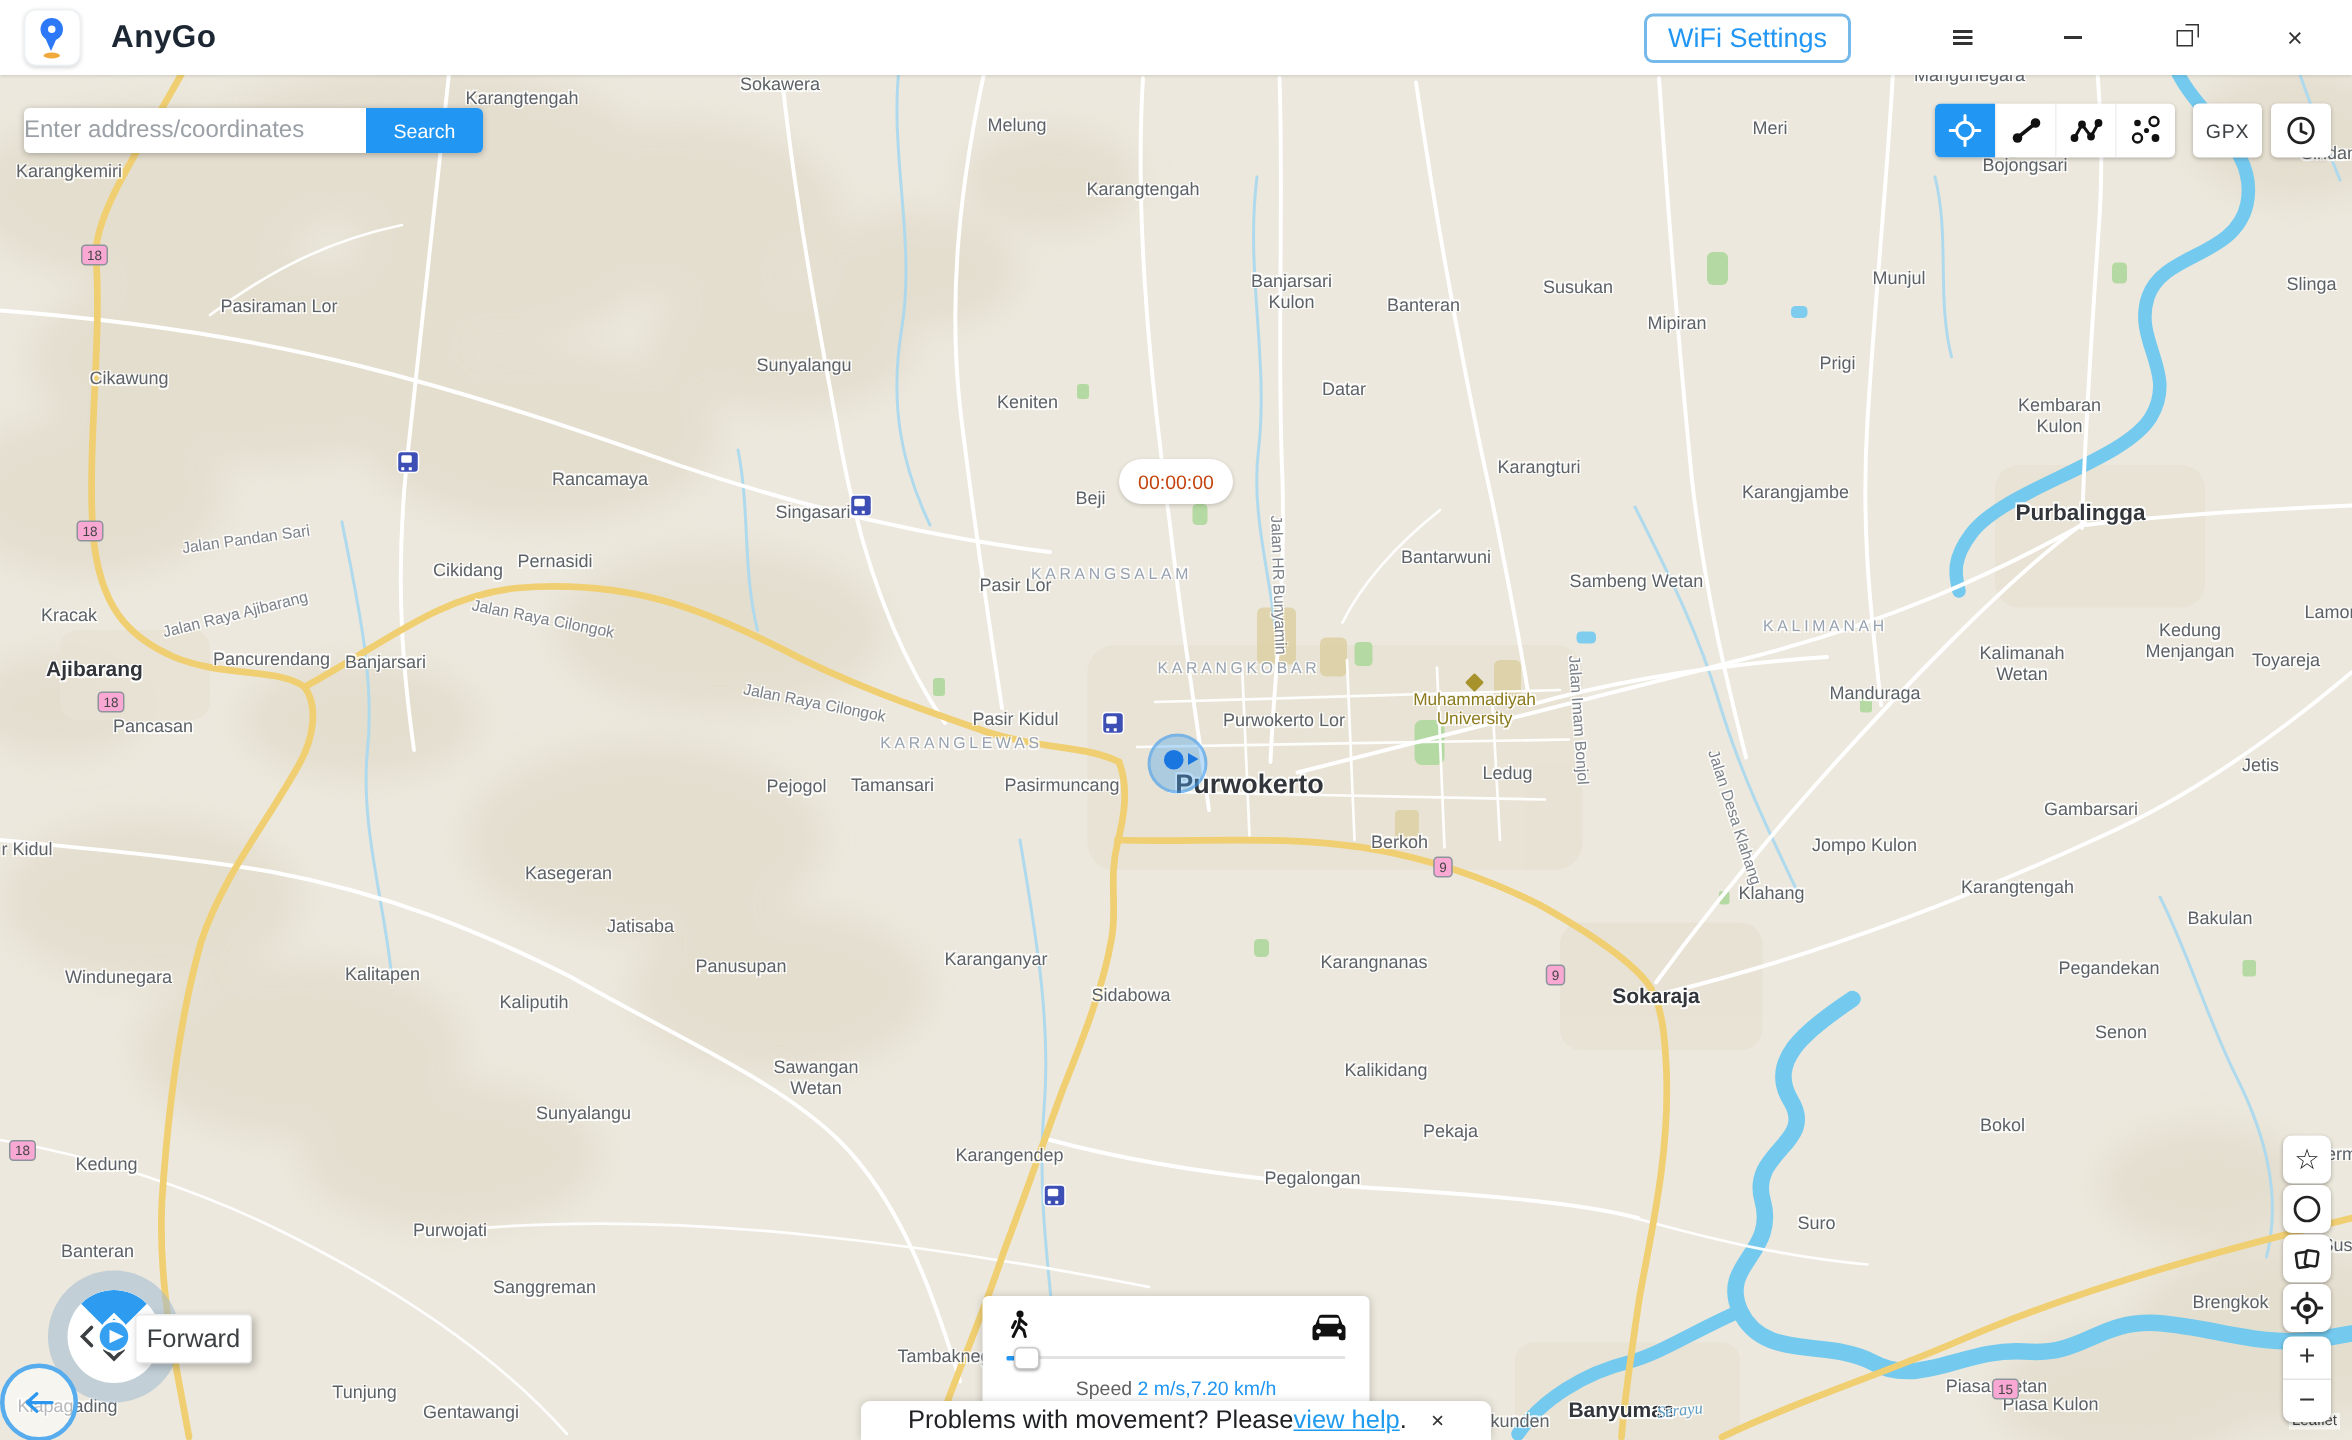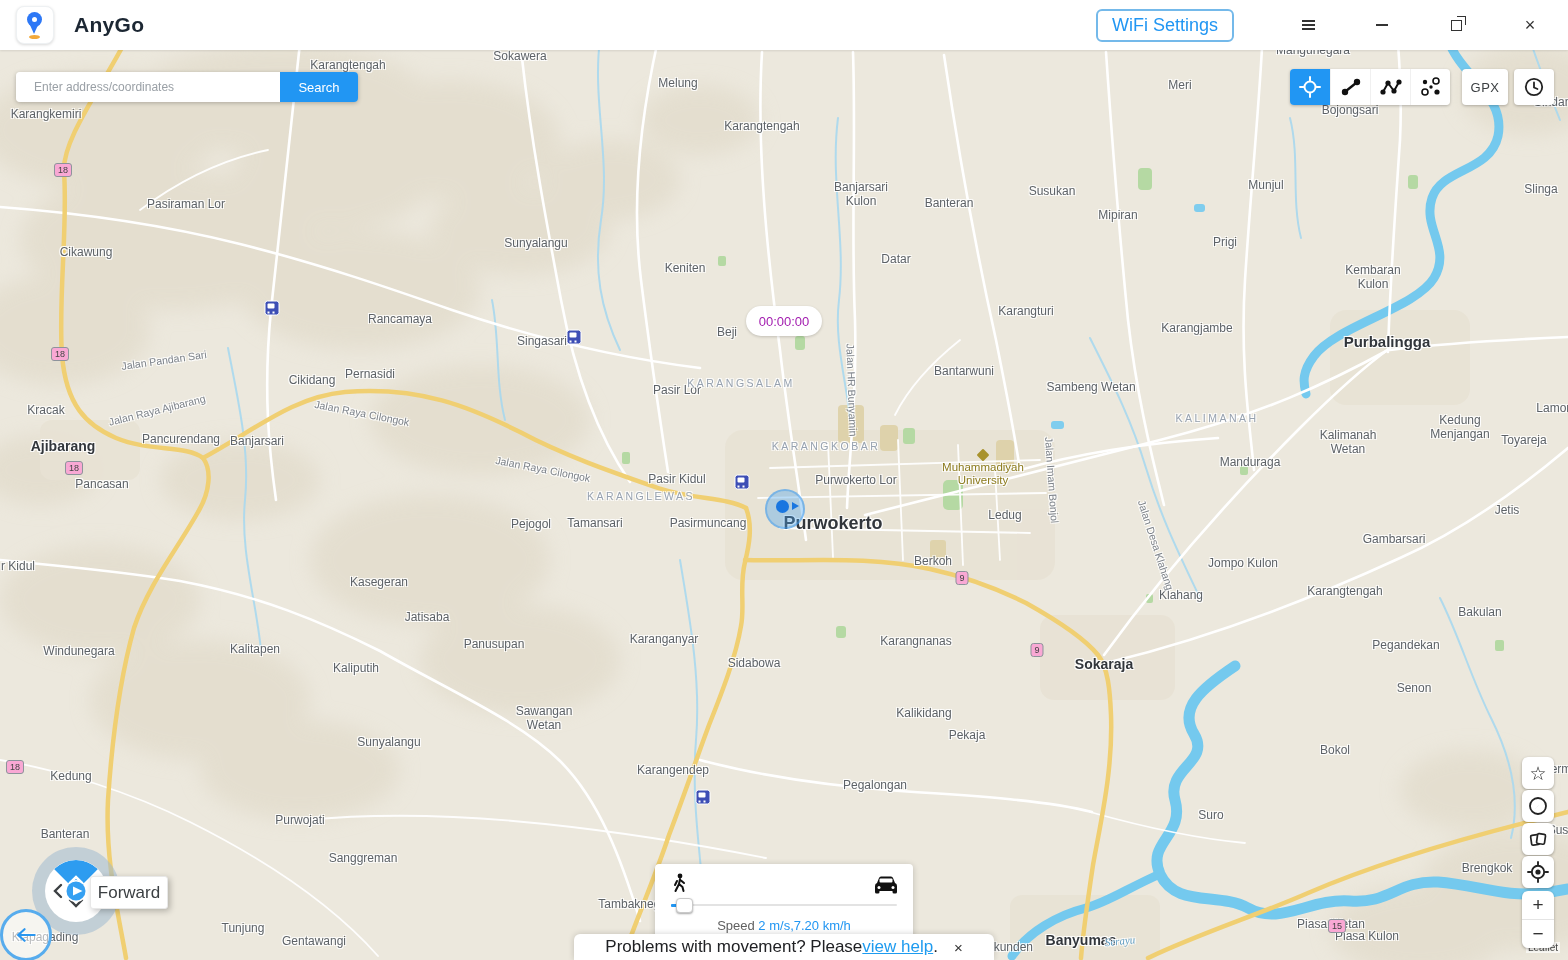--- a/index.html
+++ b/index.html
@@ -43,40 +43,40 @@
   .win-btn{width:44px;height:30px;margin-left:30px;display:flex;align-items:center;justify-content:center;cursor:pointer}
   .i-menu{width:13px;height:2px;background:#333;box-shadow:0 -4px 0 #333,0 4px 0 #333}
   .i-min{width:12px;height:2px;background:#333}
   .i-rest{width:9px;height:9px;border:1.6px solid #333;position:relative;background:#fff}
   .i-rest::before{content:"";position:absolute;right:-5px;top:-5px;width:8px;height:8px;
                   border-top:1.6px solid #333;border-right:1.6px solid #333}
   .i-close{font-size:18px;color:#333;line-height:1}
   
   .search-wrap{position:absolute;left:16px;top:72px;display:flex;z-index:40;
                box-shadow:0 1px 4px rgba(0,0,0,.25);border-radius:4px}
-  .search-wrap input{width:228px;height:30px;border:none;padding:0 18px;font-size:12px;color:#333;
+  .search-wrap input{width:228px;height:30px;border:none;padding:0 0;font-size:16px;color:#333;
                      border-radius:4px 0 0 4px;outline:none;font-family:"Liberation Sans",sans-serif}
   .search-wrap input::placeholder{color:#9aa0a6}
   .search-btn{width:78px;height:30px;background:#2196f3;color:#fff;border:none;border-radius:0 4px 4px 0;
               font-size:13px;cursor:pointer;font-family:"Liberation Sans",sans-serif}
   
   .modes{position:absolute;top:69px;left:1290px;display:flex;z-index:40;align-items:flex-start}
   .mode-group{display:flex;border-radius:4px;overflow:hidden;box-shadow:0 1px 3px rgba(0,0,0,.25)}
   .mode-btn{width:40px;height:36px;background:#fff;display:flex;align-items:center;justify-content:center;
             border:none;cursor:pointer;padding:0}
   .mode-btn + .mode-btn{border-left:1px solid #f0f0f0}
   .mode-btn.active{background:#2196f3}
   .gpx-btn{margin-left:12px;width:46px;height:36px;border:none;border-radius:4px;background:#fff;font-size:13px;
            color:#3c4043;box-shadow:0 1px 3px rgba(0,0,0,.25);cursor:pointer;letter-spacing:.5px;
            font-family:"Liberation Sans",sans-serif}
   .clock-btn{margin-left:6px;width:40px;height:36px;border:none;border-radius:4px;background:#fff;
              box-shadow:0 1px 3px rgba(0,0,0,.25);cursor:pointer;display:flex;align-items:center;justify-content:center}
   
   .timer-pill{position:absolute;left:746px;top:306px;width:76px;height:30px;background:#fff;border-radius:15px;
-              z-index:20;display:flex;align-items:center;justify-content:center;font-size:13px;color:#a21caf;
+              z-index:20;display:flex;align-items:center;justify-content:center;font-size:13px;color:#c2410c;
               box-shadow:0 1px 3px rgba(0,0,0,.18)}
   .marker-halo{position:absolute;left:765px;top:489px;width:36px;height:36px;border-radius:50%;z-index:20;
                background:rgba(77,166,240,.38);border:2px solid rgba(60,150,235,.45)}
   .marker-dot{position:absolute;left:776px;top:500px;width:13px;height:13px;background:#1976e0;border-radius:50%;z-index:21}
   .marker-dir{position:absolute;left:792px;top:502px;width:0;height:0;z-index:21;
               border-left:7px solid #1976e0;border-top:4.5px solid transparent;border-bottom:4.5px solid transparent}
   
   .joystick{position:absolute;left:32px;top:847px;width:88px;height:88px;z-index:33}
   .joy-ring{position:absolute;inset:0;border-radius:50%;background:rgba(160,186,208,.55)}
   .joy-inner{position:absolute;left:13px;top:13px;width:62px;height:62px;background:#fff;border-radius:50%;overflow:hidden}
@@ -304,21 +304,21 @@
       <div class="map-label k-town" style="left: 1394px; top: 540px; transform: translate(-50%, -50%);">Gambarsari</div>
       <div class="map-label k-town" style="left: 1507px; top: 511px; transform: translate(-50%, -50%);">Jetis</div>
       <div class="map-label k-town" style="left: 1480px; top: 613px; transform: translate(-50%, -50%);">Bakulan</div>
       <div class="map-label k-town" style="left: 1406px; top: 646px; transform: translate(-50%, -50%);">Pegandekan</div>
       <div class="map-label k-town" style="left: 1414px; top: 689px; transform: translate(-50%, -50%);">Senon</div>
       <div class="map-label k-town" style="left: 1335px; top: 751px; transform: translate(-50%, -50%);">Bokol</div>
       <div class="map-label k-town" style="left: 1211px; top: 816px; transform: translate(-50%, -50%);">Suro</div>
       <div class="map-label k-city" style="left: 1104px; top: 664px; font-size: 14px; transform: translate(-50%, -50%);">Sokaraja</div>
       <div class="map-label k-town" style="left: 916px; top: 642px; transform: translate(-50%, -50%);">Karangnanas</div>
       <div class="map-label k-town" style="left: 924px; top: 714px; transform: translate(-50%, -50%);">Kalikidang</div>
-      <div class="map-label k-town" style="left: 967px; top: 736px; transform: translate(-50%, -50%); text-align: center;">Pekaja</div>
+      <div class="map-label k-town" style="left: 967px; top: 755px; transform: translate(-50%, -50%); text-align: center;">Pekaja</div>
       <div class="map-label k-town" style="left: 754px; top: 664px; transform: translate(-50%, -50%);">Sidabowa</div>
       <div class="map-label k-town" style="left: 664px; top: 640px; transform: translate(-50%, -50%);">Karanganyar</div>
       <div class="map-label k-town" style="left: 379px; top: 583px; transform: translate(-50%, -50%);">Kasegeran</div>
       <div class="map-label k-town" style="left: 427px; top: 618px; transform: translate(-50%, -50%);">Jatisaba</div>
       <div class="map-label k-town" style="left: 494px; top: 645px; transform: translate(-50%, -50%);">Panusupan</div>
       <div class="map-label k-town" style="left: 356px; top: 669px; transform: translate(-50%, -50%);">Kaliputih</div>
       <div class="map-label k-town" style="left: 544px; top: 719px; transform: translate(-50%, -50%);">Sawangan
 Wetan</div>
       <div class="map-label k-town" style="left: 389px; top: 743px; transform: translate(-50%, -50%);">Sunyalangu</div>
       <div class="map-label k-town" style="left: 79px; top: 652px; transform: translate(-50%, -50%);">Windunegara</div>

